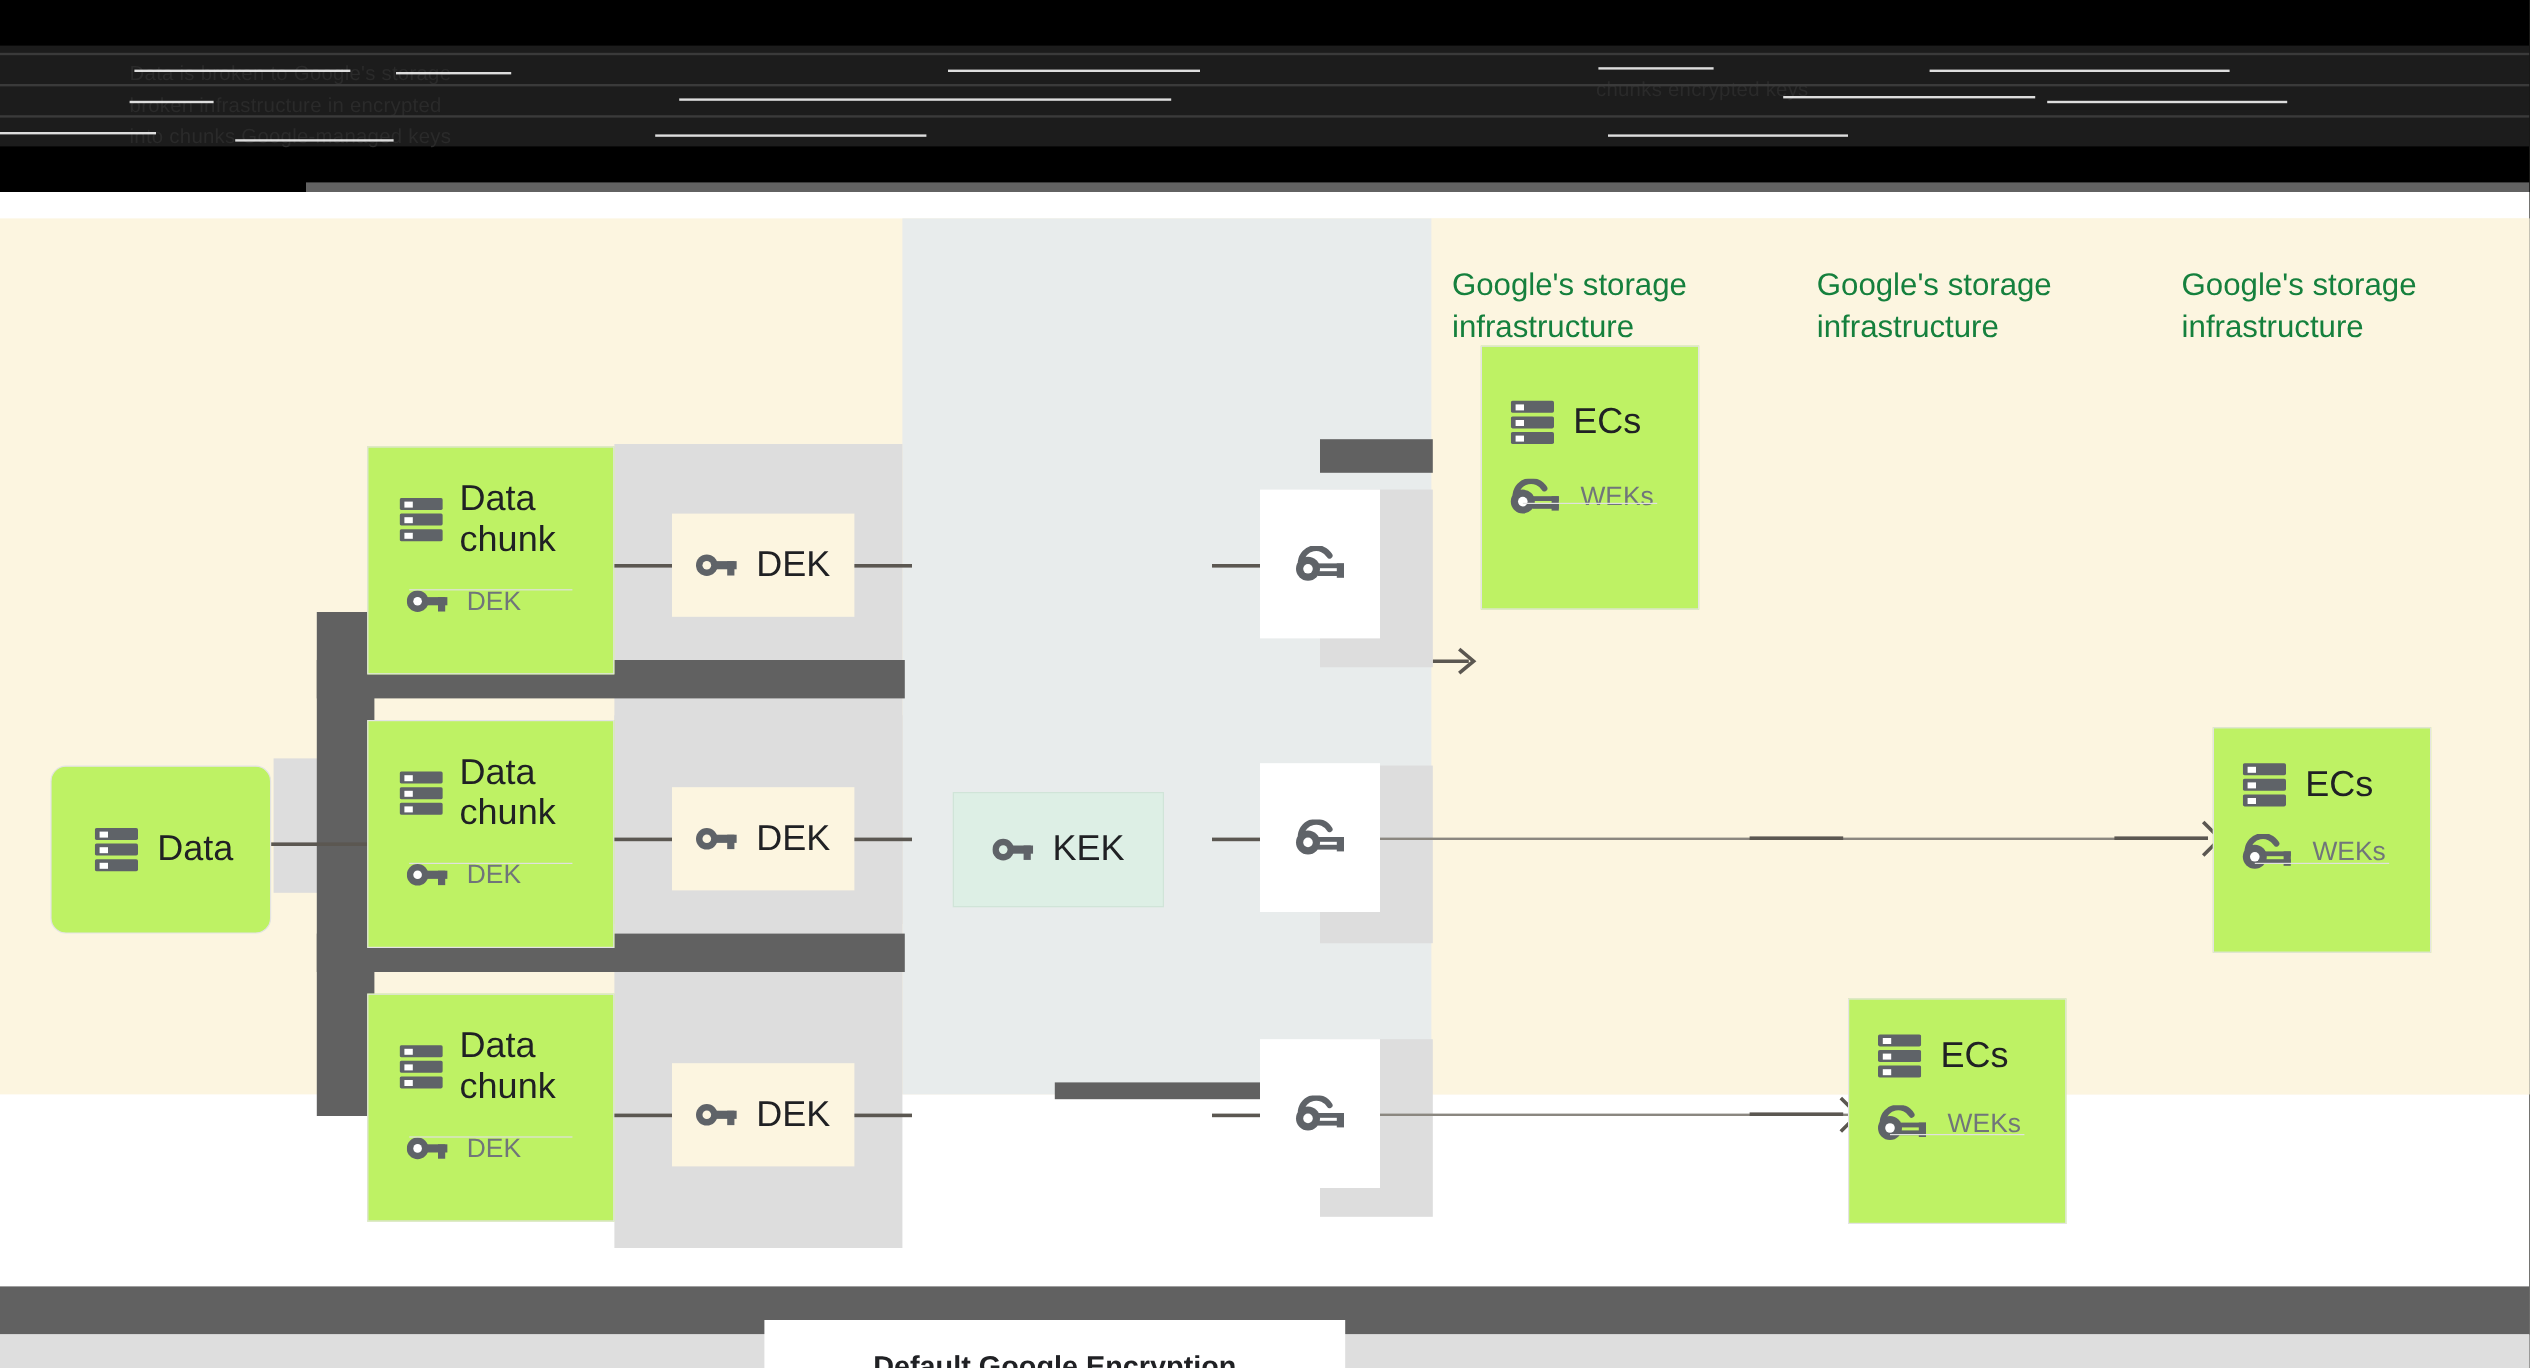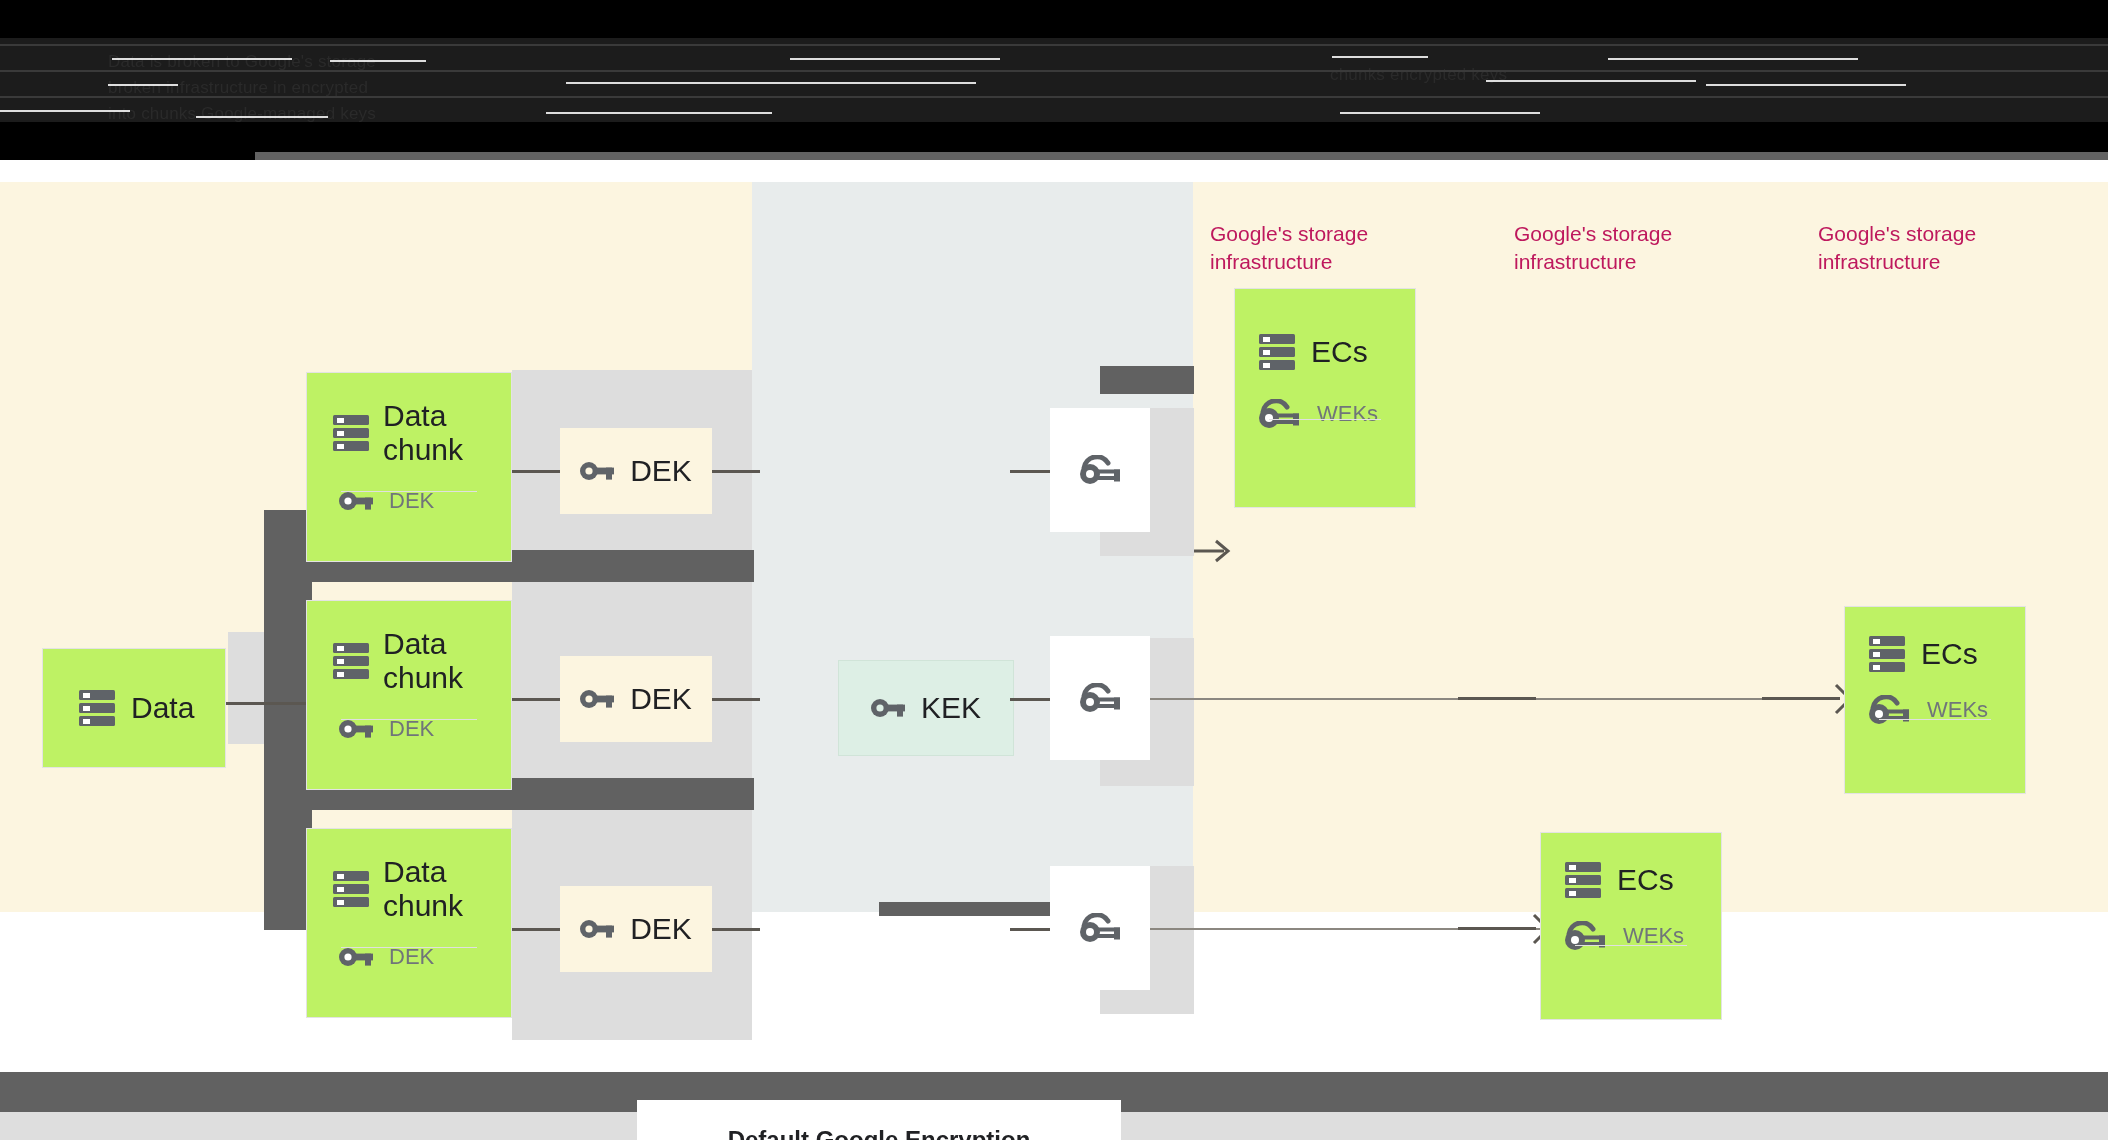--- a/index.html
+++ b/index.html
@@ -56,21 +56,21 @@
   .chip {
     position:absolute; display:flex; align-items:center; justify-content:center; gap:16px;
   }
   .chip-label { font-size:30px; color:#202124; }
 
   
   .keybox { position:absolute; background:#ffffff; display:flex; align-items:center; justify-content:center; }
 
   
   .store-label {
-    position:absolute; font-size:21px; line-height:1.35; color:#be185d; width:230px;
+    position:absolute; font-size:26px; line-height:1.35; color:#15803d; width:230px;
   }
 
   
   .arrowhead { position:absolute; }
 
   
   #bottom-bar { position:absolute; left:0; top:912px; width:2108px; height:40px; background:#616161; }
   #footer     { position:absolute; left:0; top:952px; width:2108px; height:188px; background:#dedede; }
   #caption {
     position:absolute; left:637px; top:940px; width:484px; height:156px;
@@ -126,21 +126,21 @@
   <div class="shade" style="left:1100px; top:706px; width:94px;  height:148px;"></div>
 
   <div class="darkbar" style="left:264px; top:350px; width:48px;  height:420px;"></div>
   <div class="darkbar" style="left:264px; top:390px; width:490px; height:32px;"></div>
   <div class="darkbar" style="left:264px; top:618px; width:490px; height:32px;"></div>
 
   <div class="darkbar" style="left:879px; top:742px; width:200px; height:14px;"></div>
 
   <div class="darkbar" style="left:1100px; top:206px; width:94px;  height:28px;"></div>
 
-  <div class="card" style="left:42px; top:488px; width:184px; height:120px;">
+  <div class="card" style="left:42px; top:478px; width:184px; height:140px;border-radius:13px;">
     <div class="row">
       <span>
         <svg width="36" height="38" viewBox="0 0 36 38">
           <rect x="0" y="1" width="36" height="10" rx="1.5" fill="#5f6368"></rect>
           <rect x="4" y="4" width="7" height="5" fill="#ffffff"></rect>
           <rect x="0" y="14" width="36" height="10" rx="1.5" fill="#5f6368"></rect>
           <rect x="4" y="17" width="7" height="5" fill="#ffffff"></rect>
           <rect x="0" y="27" width="36" height="10" rx="1.5" fill="#5f6368"></rect>
           <rect x="4" y="30" width="7" height="5" fill="#ffffff"></rect>
         </svg>
@@ -269,21 +269,21 @@
         <circle cx="9" cy="10" r="9" fill="#5f6368"></circle>
           <circle cx="9" cy="10" r="3.6" fill="#fcf5e0"></circle>
         <rect x="15" y="6.6" width="19" height="6.8" fill="#5f6368"></rect>
         <rect x="26" y="6.6" width="6" height="12" fill="#5f6368"></rect>
       </svg>
     </span>
     <span class="chip-label">DEK</span>
   </div>
   <div class="line" style="left:712px; top:768px; width:48px;"></div>
 
-  <div class="chip" style="left:794px; top:500px; width:176px; height:96px; background:#ddefe5; border:1px solid #d0e4d8;margin-left:44px;">
+  <div class="chip" style="left:794px; top:500px; width:176px; height:96px; background:#ddefe5; border:1px solid #d0e4d8;">
     <span>
       <svg width="34" height="20" viewBox="0 0 34 20">
         <circle cx="9" cy="10" r="9" fill="#5f6368"></circle>
           <circle cx="9" cy="10" r="3.6" fill="#ddefe5"></circle>
         <rect x="15" y="6.6" width="19" height="6.8" fill="#5f6368"></rect>
         <rect x="26" y="6.6" width="6" height="12" fill="#5f6368"></rect>
       </svg>
     </span>
     <span class="chip-label">KEK</span>
   </div>

